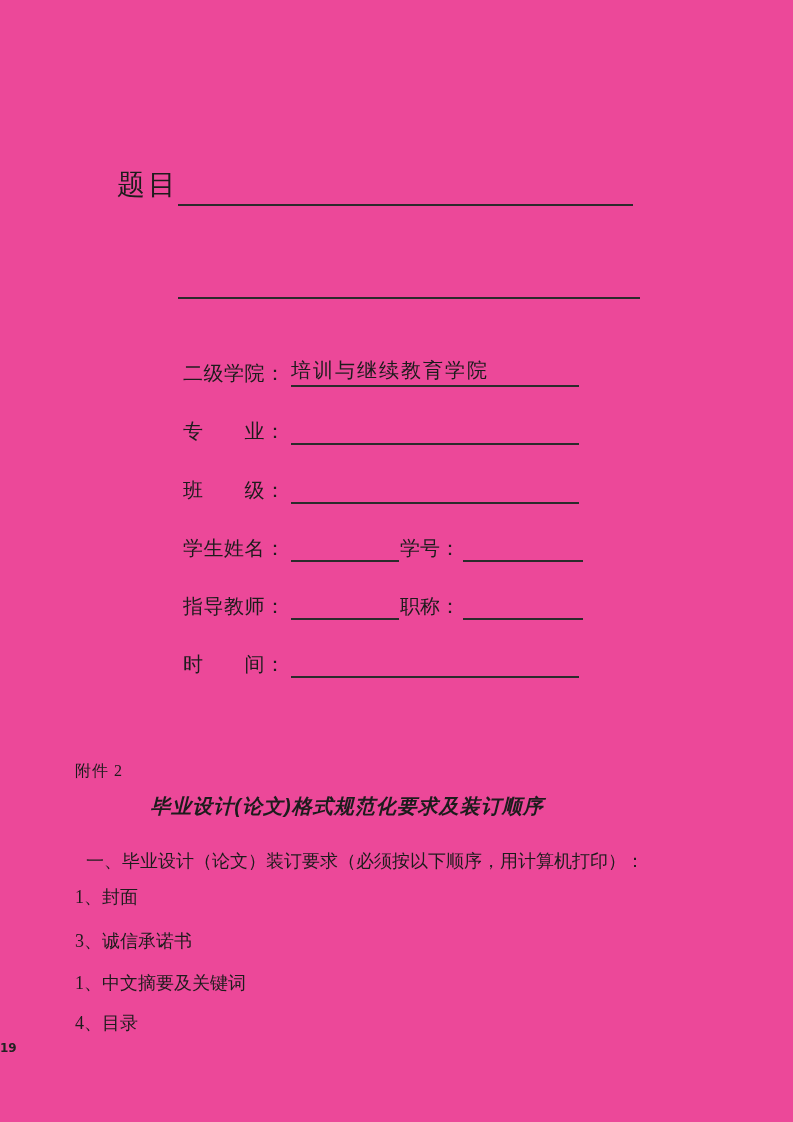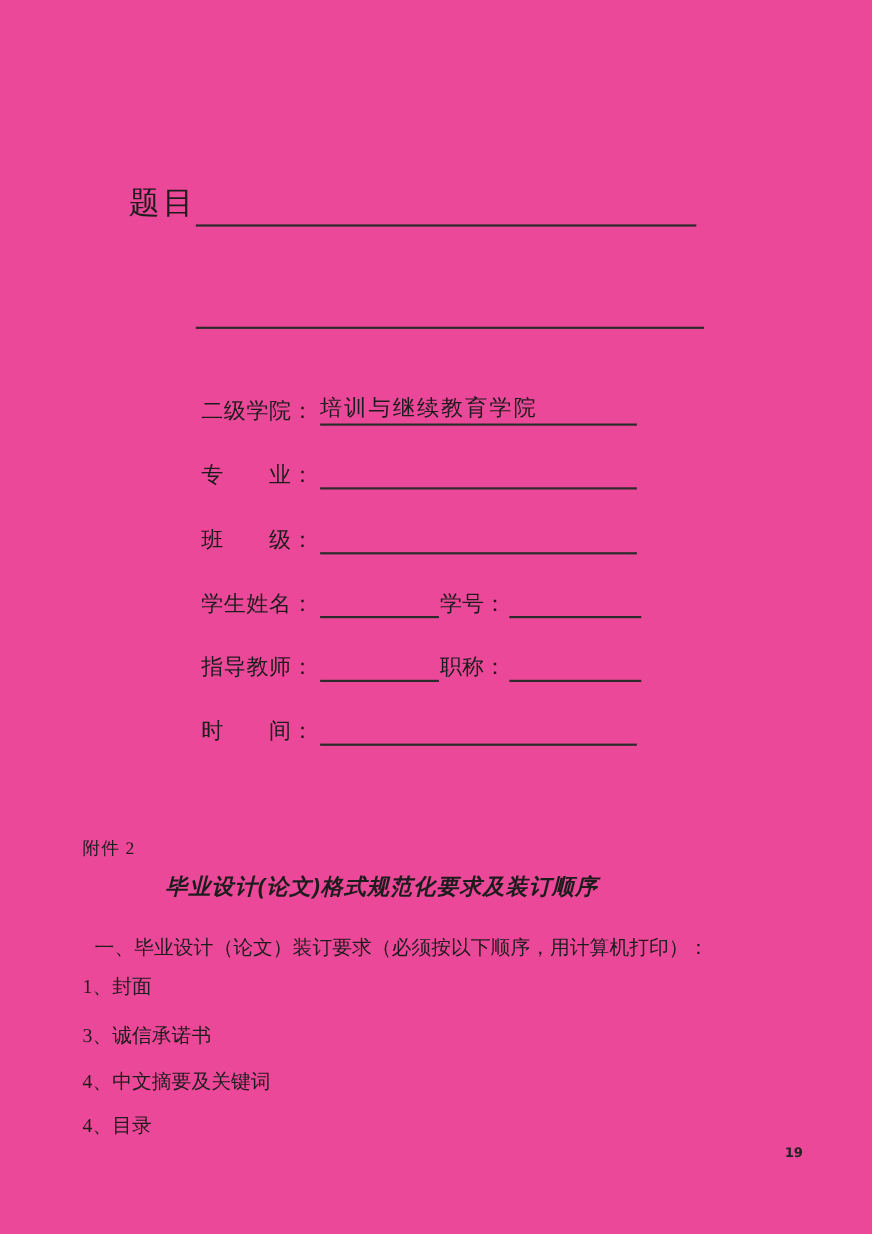--- a/index.html
+++ b/index.html
@@ -114,21 +114,21 @@
   .item-1 { top: 885px; }
   .item-2 { top: 929px; }
   .item-3 { top: 971px; }
   .item-4 { top: 1011px; }
 
   .page-number {
     position: absolute;
     left: 0;
     top: 1041px;
     width: 730px;
-    text-align: right;
+    text-align: left;
     font-size: 12px;
     font-weight: 700;
     font-family: "DejaVu Sans", "Liberation Sans", sans-serif;
     color: #222;
   }
 </style>
 </head>
 <body>
 
 <div class="page">
@@ -186,18 +186,18 @@
         <span class="f-value"></span>
       </span>
   </div>
 
   <div class="attachment-tag">附件 2</div>
   <div class="attachment-heading">毕业设计(论文)格式规范化要求及装订顺序</div>
   <div class="attachment-intro">一、毕业设计（论文）装订要求（必须按以下顺序，用计算机打印）：</div>
 
   <div class="attachment-item item-1">1、封面</div>
   <div class="attachment-item item-2">3、诚信承诺书</div>
-  <div class="attachment-item item-3">4、中文摘要及关键词</div>
+  <div class="attachment-item item-3">1、中文摘要及关键词</div>
   <div class="attachment-item item-4">4、目录</div>
 
   <div class="page-number">19</div>
 
 </div>
 
 </body></html>

